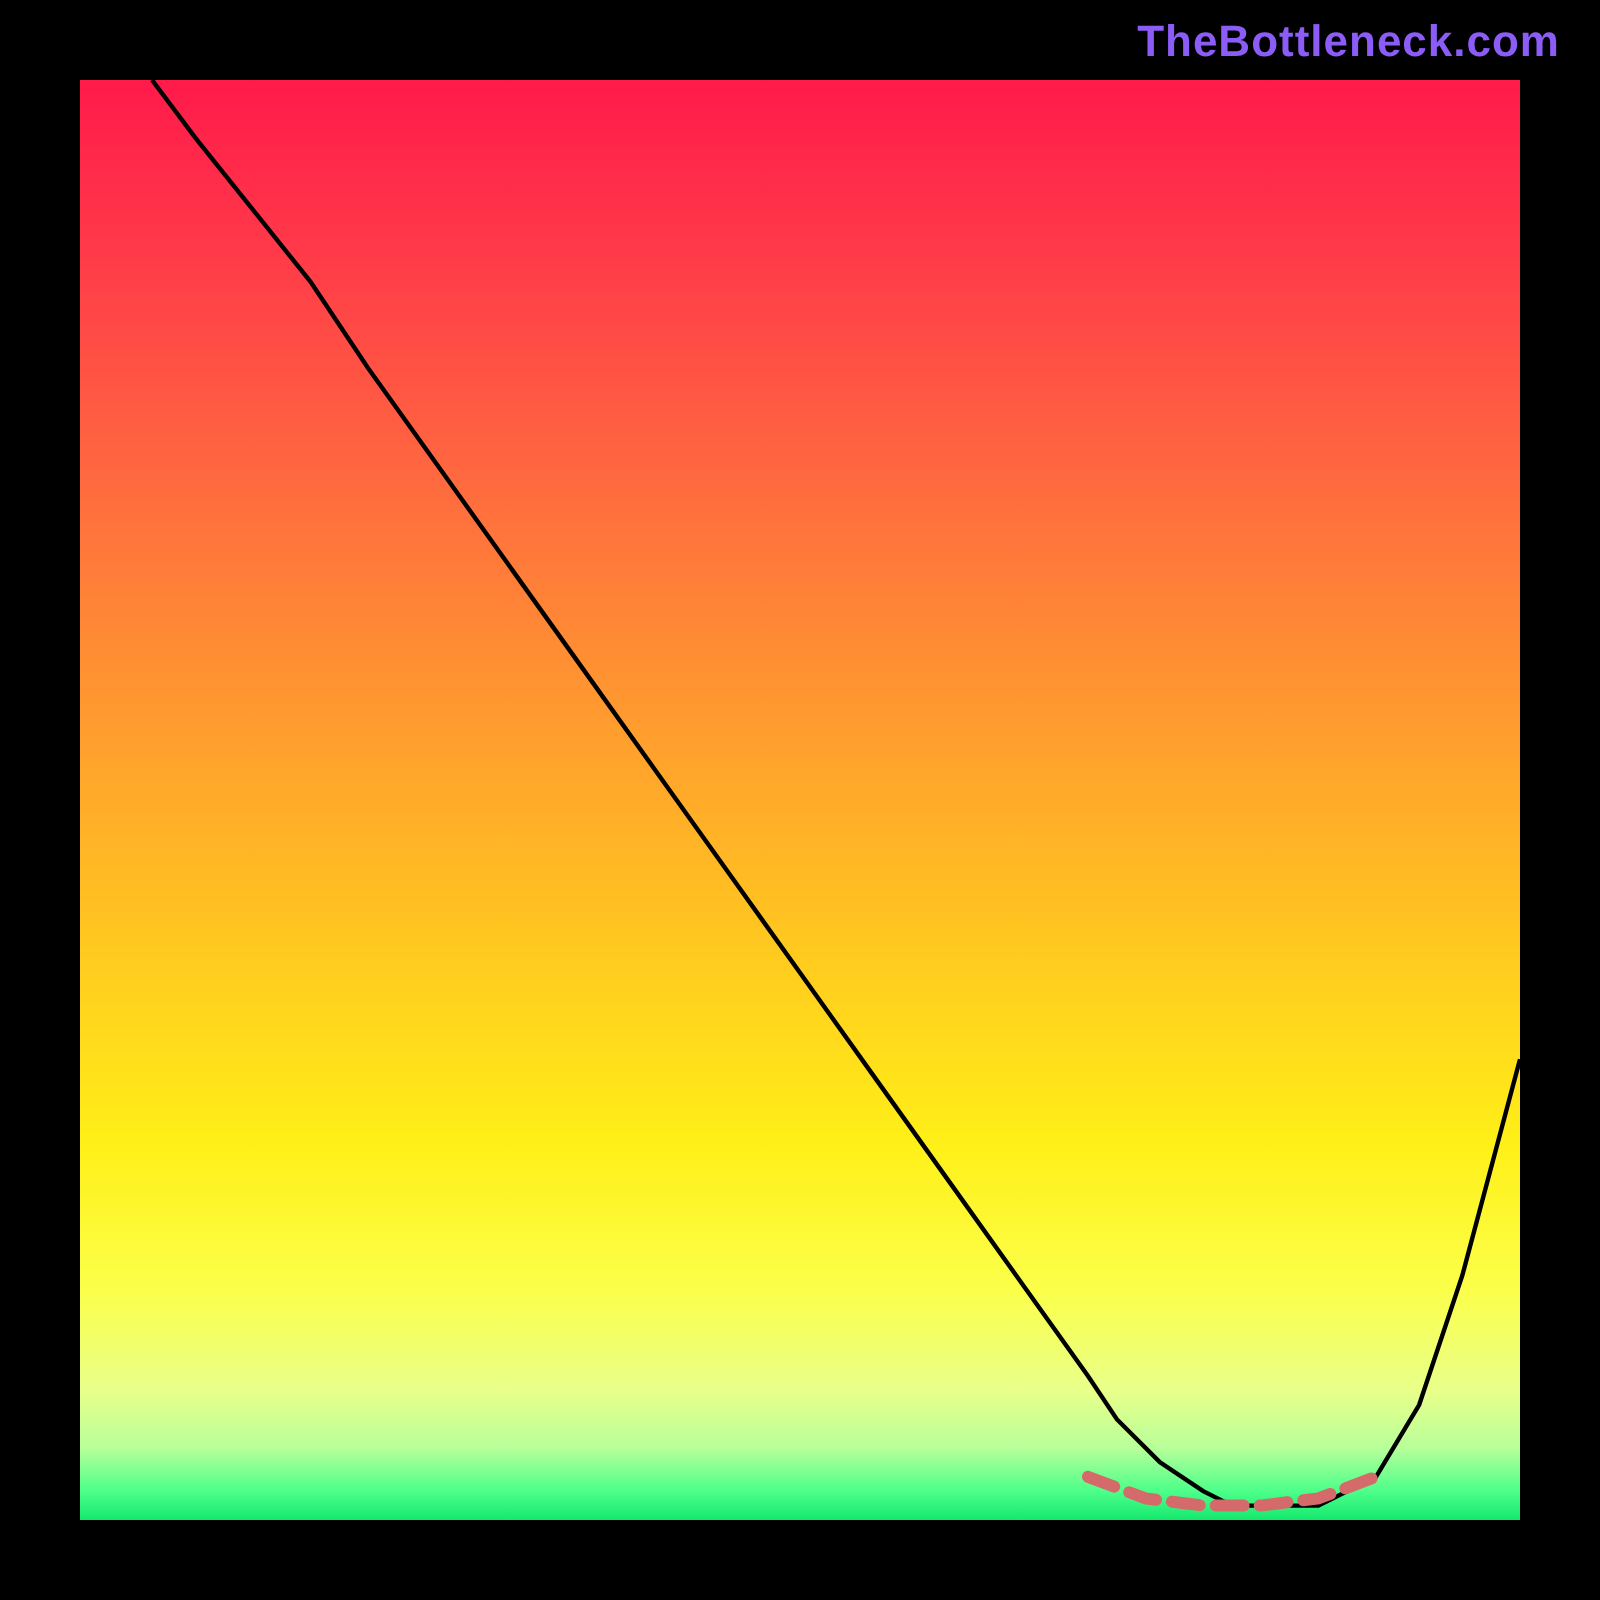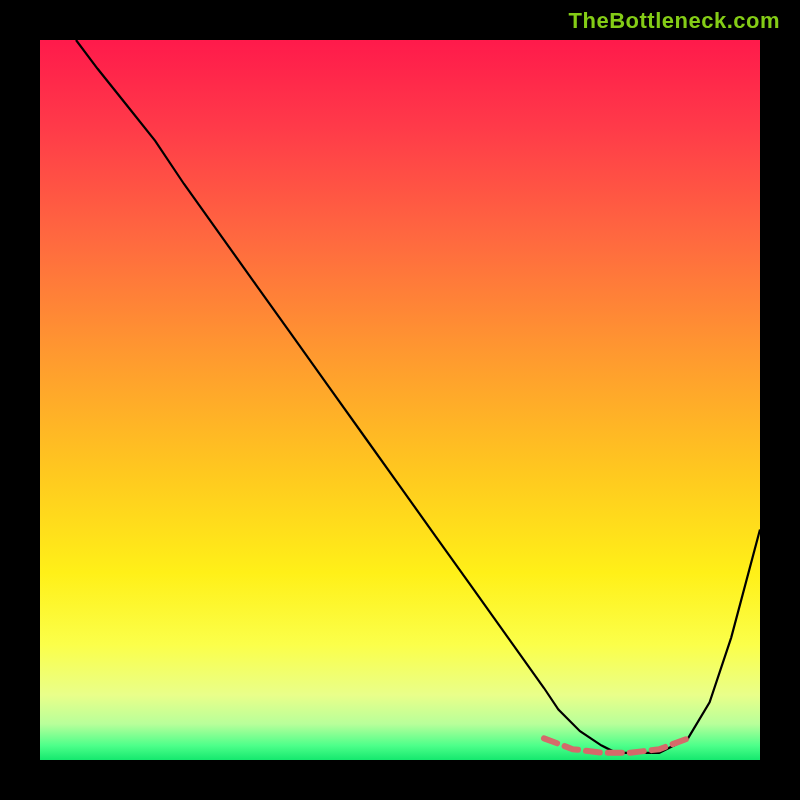--- a/index.html
+++ b/index.html
@@ -10,21 +10,21 @@
     height: 800px;
     background: #000;
   }
   .watermark {
     position: absolute;
     top: 8px;
     right: 20px;
     font-family: Arial, Helvetica, sans-serif;
     font-size: 22px;
     font-weight: 600;
-    color: #84cc16;
+    color: #8b5cf6;
     letter-spacing: 0.5px;
   }
   .plot {
     position: absolute;
     left: 40px;
     top: 40px;
     width: 720px;
     height: 720px;
   }
   .plot svg {

